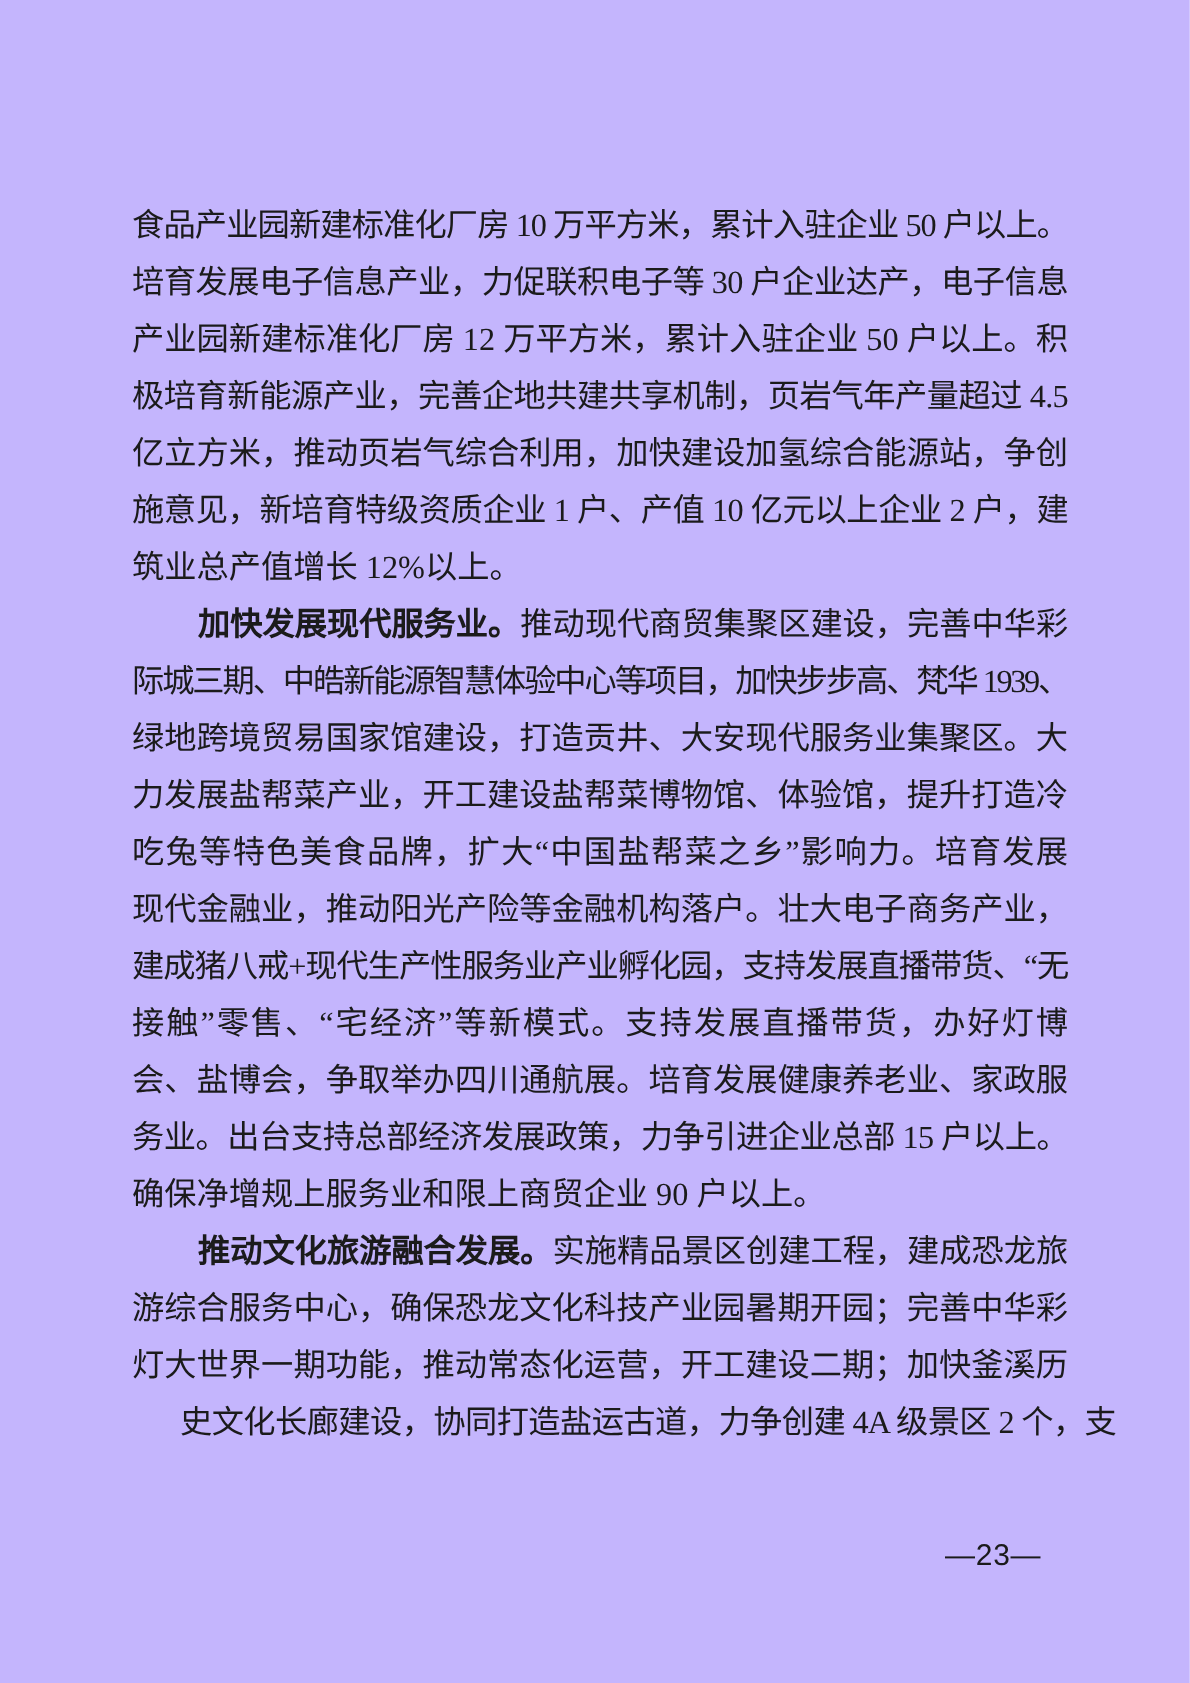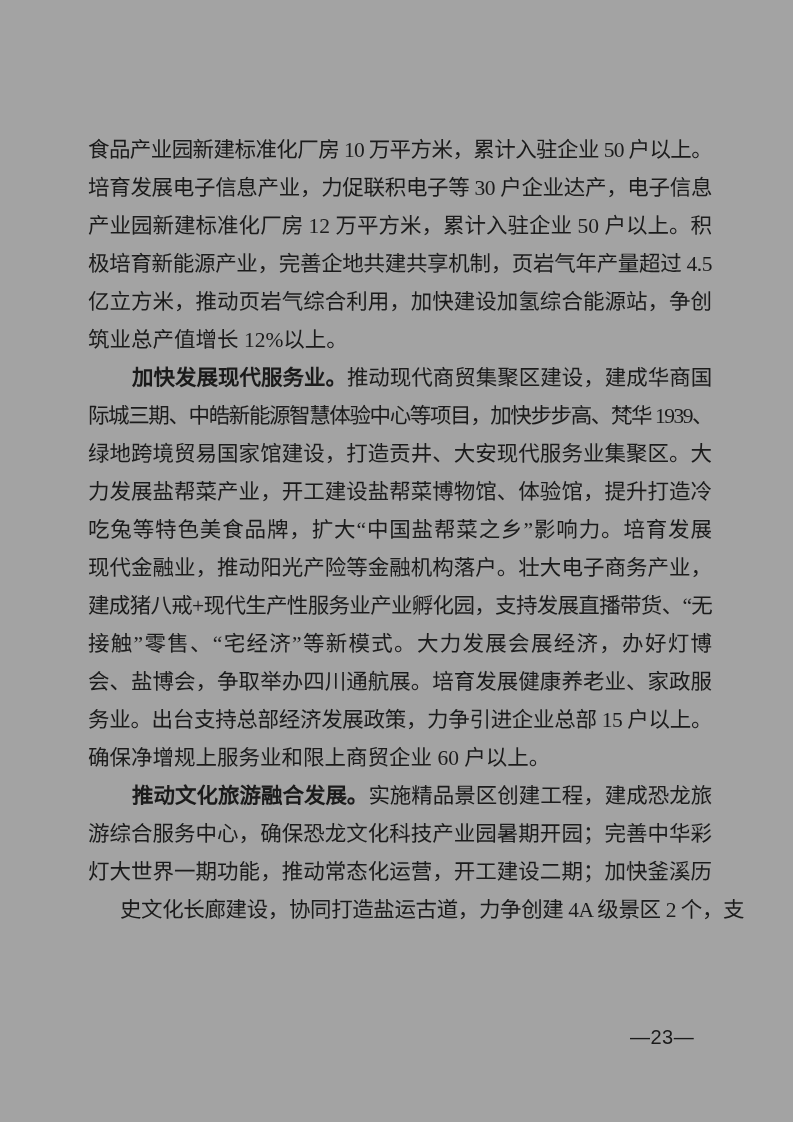--- a/index.html
+++ b/index.html
@@ -7,21 +7,21 @@
   body {
     background: #ffffff;
     font-family: "Liberation Serif", "DejaVu Serif", serif;
     color: #1b1b1b;
     overflow: hidden;
   }
   .page {
     position: relative;
     width: 793px;
     height: 1122px;
-    background: #a3a3a3;
+    background: #c4b5fd;
     overflow: hidden;
   }
   .doc-body {
     position: absolute;
     left: 88px;
     top: 131px;
     width: 624px;
   }
   .paragraph { width: 100%; }
   .line {
@@ -57,34 +57,35 @@
 <body>
 
 <div class="page">
   <main class="doc-body">
       <div class="paragraph">
         <div class="line" style="letter-spacing: -0.75px;"><span class="seg">食品产业园新建标准化厂房 10 万平方米，累计入驻企业 50 户以上。</span></div>
         <div class="line" style="letter-spacing: -0.46px;"><span class="seg">培育发展电子信息产业，力促联积电子等 30 户企业达产，电子信息</span></div>
         <div class="line" style=""><span class="seg">产业园新建标准化厂房 12 万平方米，累计入驻企业 50 户以上。积</span></div>
         <div class="line" style="letter-spacing: -0.46px;"><span class="seg">极培育新能源产业，完善企地共建共享机制，页岩气年产量超过 4.5</span></div>
         <div class="line" style=""><span class="seg">亿立方米，推动页岩气综合利用，加快建设加氢综合能源站，争创</span></div>
+        <div class="line" style="letter-spacing: -0.43px;"><span class="seg">施意见，新培育特级资质企业 1 户、产值 10 亿元以上企业 2 户，建</span></div>
         <div class="line end" style=""><span class="seg">筑业总产值增长 12%以上。</span></div>
       </div>
       <div class="paragraph">
-        <div class="line indent" style="letter-spacing: -0.19px;"><span class="seg lead">加快发展现代服务业。</span><span class="seg">推动现代商贸集聚区建设，建成华商国</span></div>
+        <div class="line indent" style="letter-spacing: -0.19px;"><span class="seg lead">加快发展现代服务业。</span><span class="seg">推动现代商贸集聚区建设，完善中华彩</span></div>
         <div class="line" style="letter-spacing: -1.56px;"><span class="seg">际城三期、中皓新能源智慧体验中心等项目，加快步步高、梵华 1939、</span></div>
         <div class="line" style=""><span class="seg">绿地跨境贸易国家馆建设，打造贡井、大安现代服务业集聚区。大</span></div>
         <div class="line" style=""><span class="seg">力发展盐帮菜产业，开工建设盐帮菜博物馆、体验馆，提升打造冷</span></div>
         <div class="line" style=""><span class="seg">吃兔等特色美食品牌，扩大“中国盐帮菜之乡”影响力。培育发展</span></div>
         <div class="line" style=""><span class="seg">现代金融业，推动阳光产险等金融机构落户。壮大电子商务产业，</span></div>
         <div class="line" style="letter-spacing: -0.83px;"><span class="seg">建成猪八戒+现代生产性服务业产业孵化园，支持发展直播带货、“无</span></div>
-        <div class="line" style=""><span class="seg">接触”零售、“宅经济”等新模式。大力发展会展经济，办好灯博</span></div>
+        <div class="line" style=""><span class="seg">接触”零售、“宅经济”等新模式。支持发展直播带货，办好灯博</span></div>
         <div class="line" style=""><span class="seg">会、盐博会，争取举办四川通航展。培育发展健康养老业、家政服</span></div>
         <div class="line" style="letter-spacing: -0.46px;"><span class="seg">务业。出台支持总部经济发展政策，力争引进企业总部 15 户以上。</span></div>
-        <div class="line end" style=""><span class="seg">确保净增规上服务业和限上商贸企业 60 户以上。</span></div>
+        <div class="line end" style=""><span class="seg">确保净增规上服务业和限上商贸企业 90 户以上。</span></div>
       </div>
       <div class="paragraph">
         <div class="line indent" style="letter-spacing: -0.19px;"><span class="seg lead">推动文化旅游融合发展。</span><span class="seg">实施精品景区创建工程，建成恐龙旅</span></div>
         <div class="line" style=""><span class="seg">游综合服务中心，确保恐龙文化科技产业园暑期开园；完善中华彩</span></div>
         <div class="line" style=""><span class="seg">灯大世界一期功能，推动常态化运营，开工建设二期；加快釜溪历</span></div>
         <div class="line" style="letter-spacing: -0.56px; margin-left: 32px;"><span class="seg">史文化长廊建设，协同打造盐运古道，力争创建 4A 级景区 2 个，支</span></div>
       </div>
     </main>
   <span class="page-number">—23—</span>
 </div>

